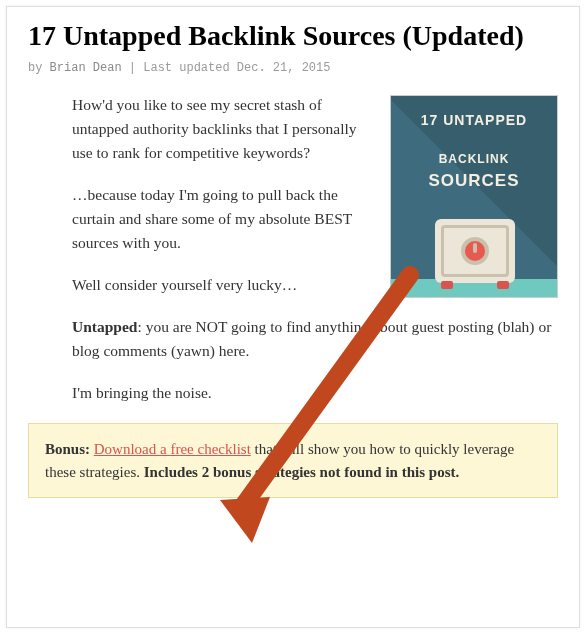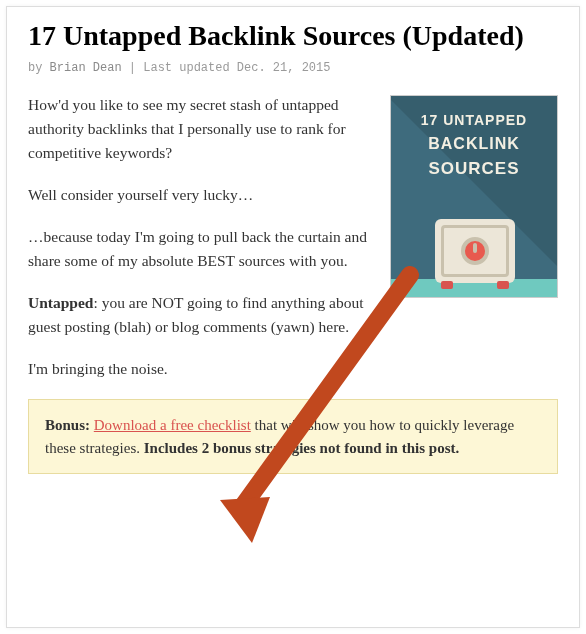--- a/index.html
+++ b/index.html
@@ -33,21 +33,21 @@
     color: #9a9a9a;
     margin-bottom: 18px;
     font-family: Liberation Mono, monospace;
   }
   .byline .author { color: #8a8a8a; }
   .content {
     font-size: 15.5px;
     line-height: 1.55;
     color: #333;
   }
-  .content p { margin-bottom: 18px; }
+  .content p { margin-bottom: 18px; margin-left: 44px; }
   .thumb {
     float: right;
     width: 168px;
     height: 203px;
     margin: 2px 0 10px 16px;
     border: 1px solid #ccc;
     background: #3e6b7d;
     position: relative;
     overflow: hidden;
     font-family: -apple-system, Helvetica, Arial, sans-serif;
@@ -61,21 +61,21 @@
   }
   .thumb .txt {
     position: absolute;
     top: 14px; left: 0; right: 0;
     text-align: center;
     color: #f3efe2;
     font-weight: 700;
     letter-spacing: 1px;
   }
   .thumb .txt .l1 { font-size: 14px; display:block; }
-  .thumb .txt .l2 { font-size: 16px; display:block; margin-top:0;}
+  .thumb .txt .l2 { font-size: 12px; display:block; margin-top:18px;}
   .thumb .txt .l3 { font-size: 17px; display:block; margin-top:0px;}
   .thumb .floor {
     position: absolute;
     bottom: 0; left: 0; right: 0;
     height: 18px;
     background: #6fc9bf;
   }
   .thumb .safe {
     position: absolute;
     width: 80px; height: 64px;
@@ -158,22 +158,22 @@
       <span class="l3">SOURCES</span>
     </div>
     <div class="floor"></div>
     <div class="safe"></div>
     <div class="dial"></div>
     <div class="foot f1"></div>
     <div class="foot f2"></div>
   </div>
 
   <p>How'd you like to see my secret stash of untapped authority backlinks that I personally use to rank for competitive keywords?</p>
+  <p>…because today I'm going to pull back the curtain and share some of my absolute BEST sources with you.</p>
   <p>Well consider yourself very lucky…</p>
-  <p>…because today I'm going to pull back the curtain and share some of my absolute BEST sources with you.</p>
   <p>
     <strong>Untapped</strong><span>: you are NOT going to find anything about guest posting (blah) or blog comments (yawn) here.</span>
   </p>
   <p>I'm bringing the noise.</p>
 
   <div class="bonus">
     <strong>Bonus:</strong>
     <a href="#">Download a free checklist</a><span> that will show you how to quickly leverage these strategies. </span><strong>Includes 2 bonus strategies not found in this post.</strong>
   </div>
 

